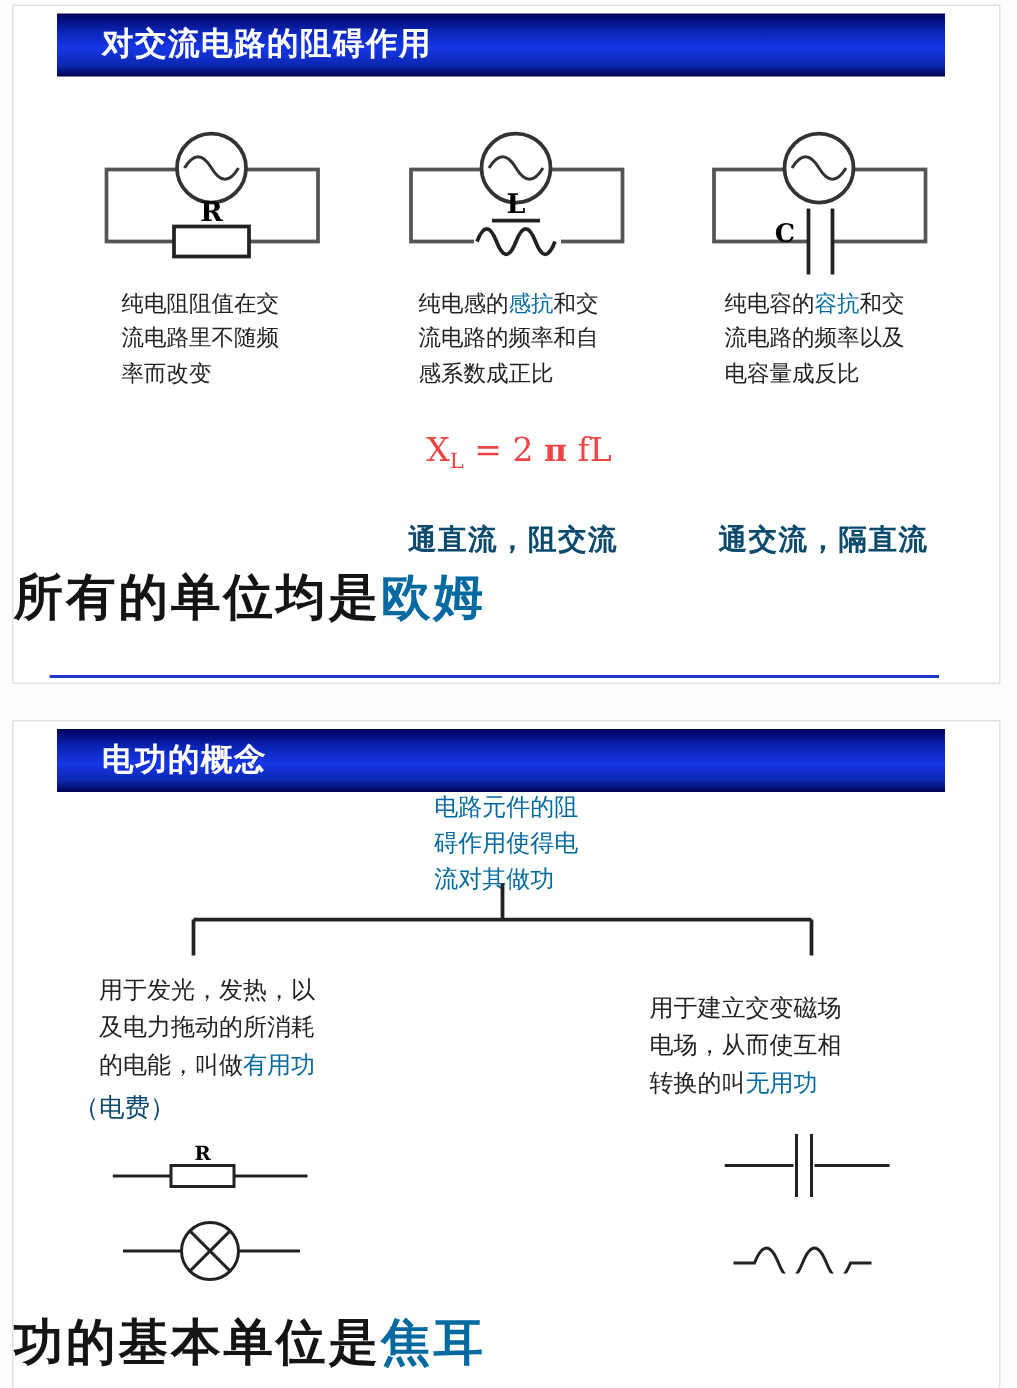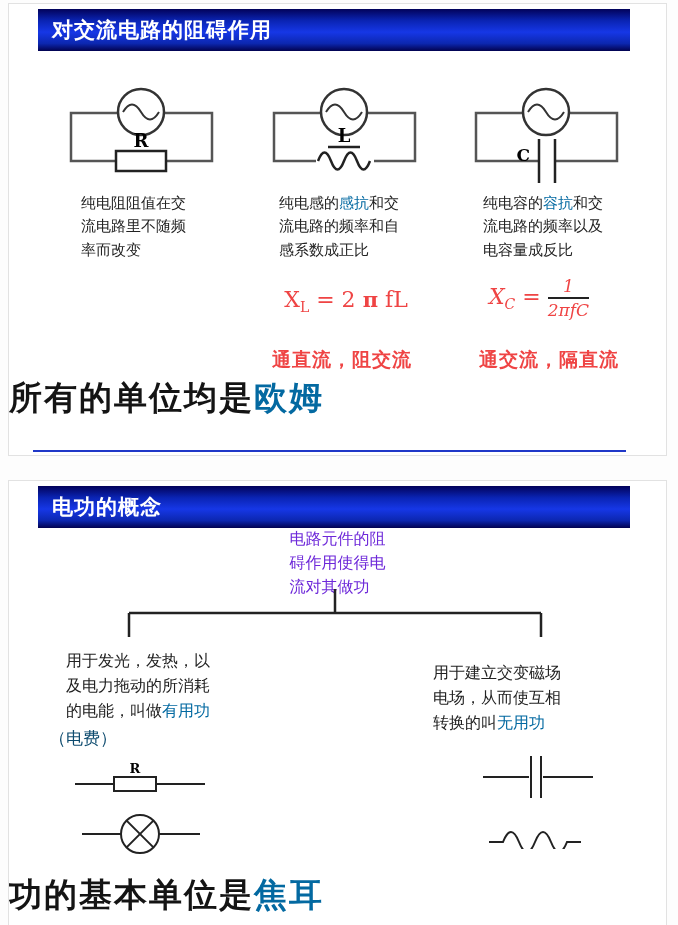--- a/index.html
+++ b/index.html
@@ -11,56 +11,56 @@
   .card{
     position:absolute;left:8px;width:659px;background:#ffffff;
     border:1px solid #e2e2e2;box-sizing:border-box;overflow:hidden;
   }
   #slide1{top:3px;height:453px;}
   #slide2{top:468px;height:450px;margin-top:12px;}
   .hdr{
     position:absolute;left:29px;top:5px;height:42px;right:36px;
     background:linear-gradient(180deg,#02025a 0%,#0a24b4 28%,#1637e6 55%,#0c27b0 82%,#020250 100%);
     color:#ffffff;font-size:21px;font-weight:600;letter-spacing:1px;
-    line-height:42px;padding-left:14px;
+    line-height:42px;padding-left:30px;
   }
   .ckt{position:absolute;}
   .desc{
     position:absolute;font-size:15px;line-height:1.55;color:#222;
     white-space:pre-line;
   }
   .red{color:#0369a1;}
   .formula{
     position:absolute;font-family:"DejaVu Serif","Liberation Serif",serif;
     font-size:22px;color:#ef4444;text-align:center;width:180px;
   }
   .formula .subsc{font-size:14px;vertical-align:-5px;}
   .formula .pi{font-weight:bold;font-size:21px;}
   .frac{display:inline-block;vertical-align:middle;text-align:center;font-style:italic;}
   .frac .num{display:block;font-size:17px;padding:0 8px 1px 8px;border-bottom:2px solid #222;}
   .frac .den{display:block;font-size:17px;padding-top:1px;}
   .ital{font-style:italic;}
   .slogan{
     position:absolute;width:190px;text-align:center;
-    font-size:19px;font-weight:800;color:#ef4444;letter-spacing:1px;
+    font-size:19px;font-weight:800;color:#0c4a6e;letter-spacing:1px;
   }
   .bigline{
     position:absolute;left:0;right:0;
     font-size:33px;font-weight:900;color:#141414;letter-spacing:2px;
     white-space:nowrap;
   }
   .blue-rule{
     position:absolute;left:24px;right:40px;bottom:3px;height:2px;background:#2038c8;
   }
   .center-par{
     position:absolute;left:0;right:0;top:46px;text-align:center;
   }
   .center-par span{
     display:inline-block;text-align:left;font-size:16px;line-height:1.5;
-    white-space:pre-line;color:#6d28d9;
+    white-space:pre-line;color:#0369a1;
   }
   .block{
     position:absolute;font-size:16px;line-height:1.55;color:#222;white-space:pre-line;
   }
   .note{
     position:absolute;left:40px;width:210px;text-align:left;
     font-size:17px;font-weight:400;color:#0c4a6e;
   }
   svg{display:block;}
 </style>
@@ -107,23 +107,20 @@
 率而改变</span><span class="red"></span><span></span></div>
     <div class="desc" style="left:270px;top:187px;width:145px"><span>纯电感的</span><span class="red">感抗</span><span>和交
 流电路的频率和自
 感系数成正比</span></div>
     <div class="desc" style="left:474px;top:187px;width:145px"><span>纯电容的</span><span class="red">容抗</span><span>和交
 流电路的频率以及
 电容量成反比</span></div>
 
     <div class="formula" style="left:247px;top:283px">
       <span>X</span><span class="subsc">L</span><span> = 2 </span><span class="pi">π</span><span> fL</span>
-    </div>
-    <div class="formula" style="left:440px;top:272px">
-      <span class="ital">X</span><span class="subsc ital">C</span><span> = </span><span class="frac"><span class="num">1</span><span class="den">2πfC</span></span>
     </div>
 
     <div class="slogan" style="left:238px;top:343px">通直流，阻交流</div>
     <div class="slogan" style="left:445px;top:343px">通交流，隔直流</div>
 
     <div class="bigline" style="top:372px">
       <span>所有的单位均是</span><span class="red">欧姆</span>
     </div>
 
     <div class="blue-rule"></div>

